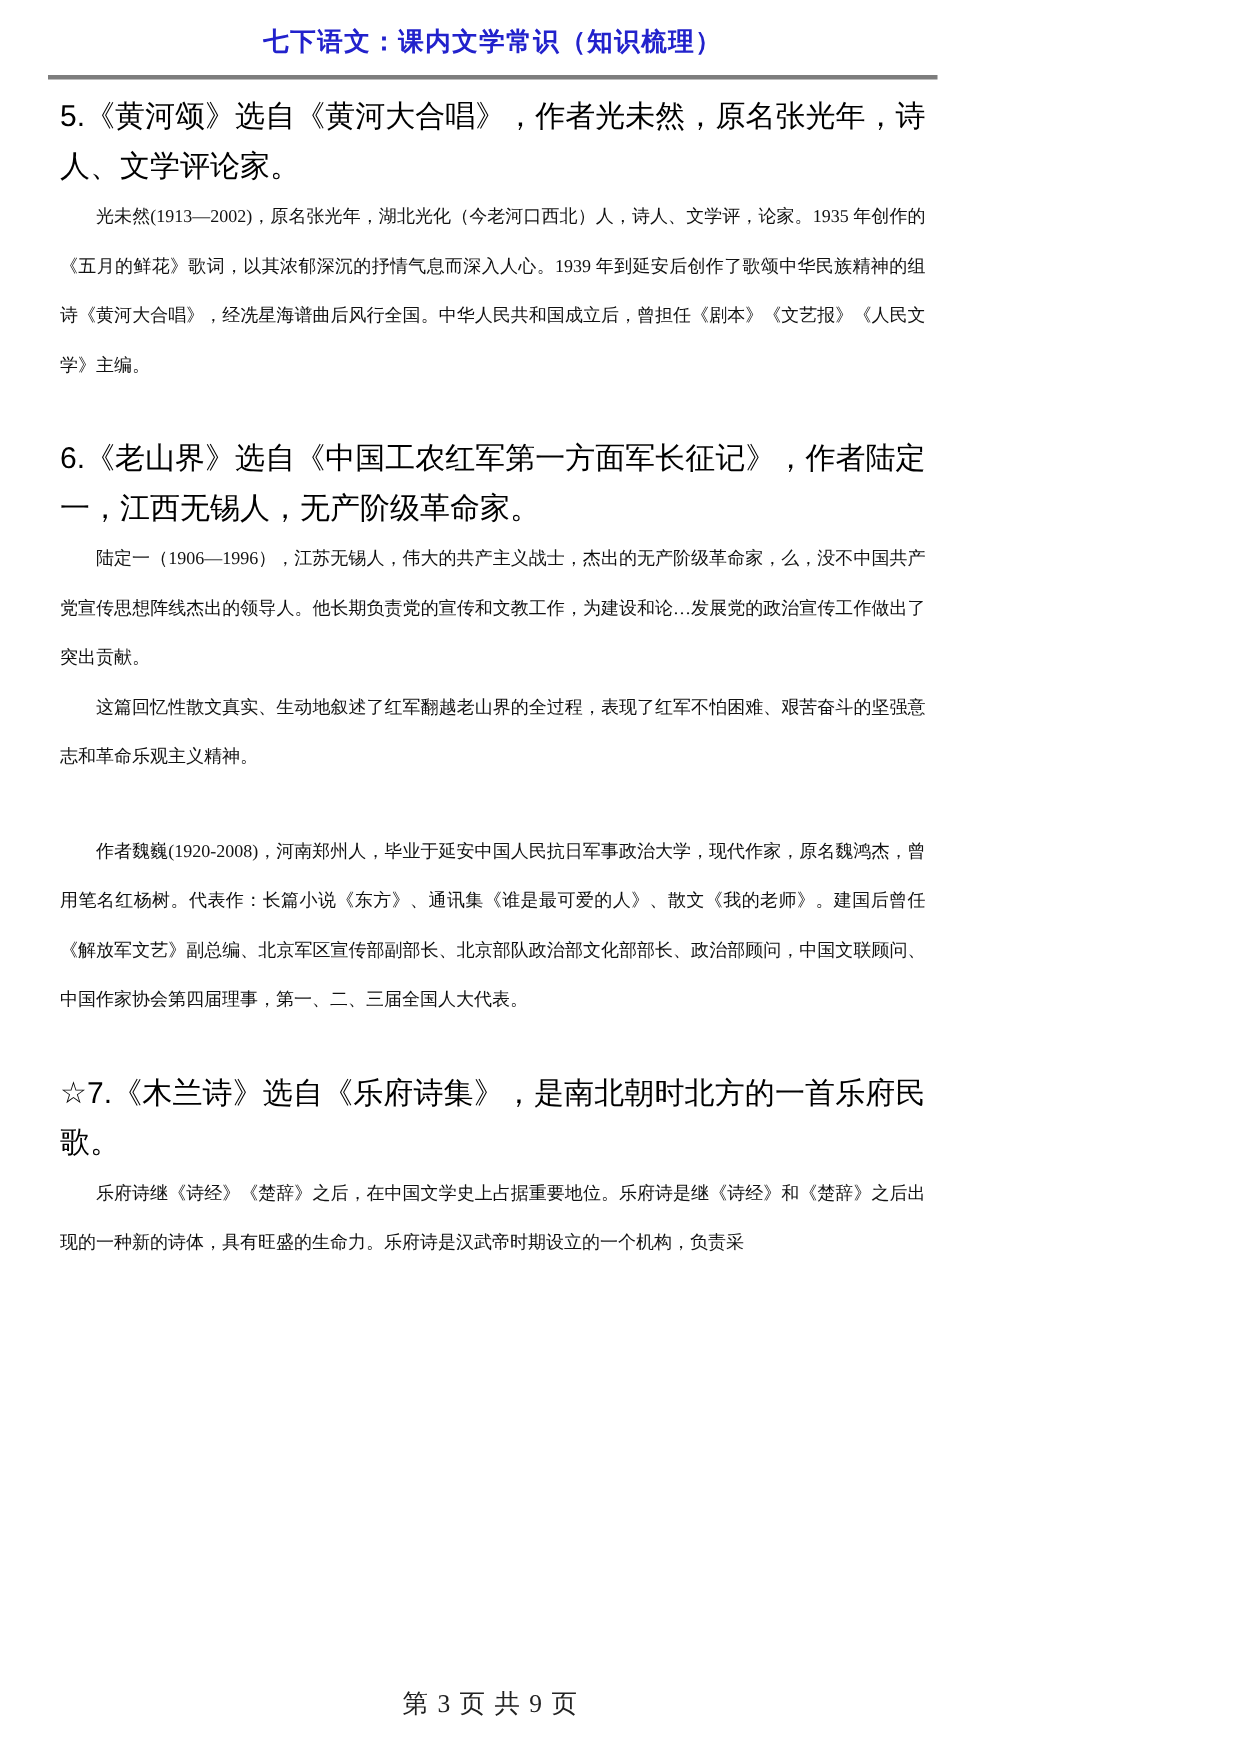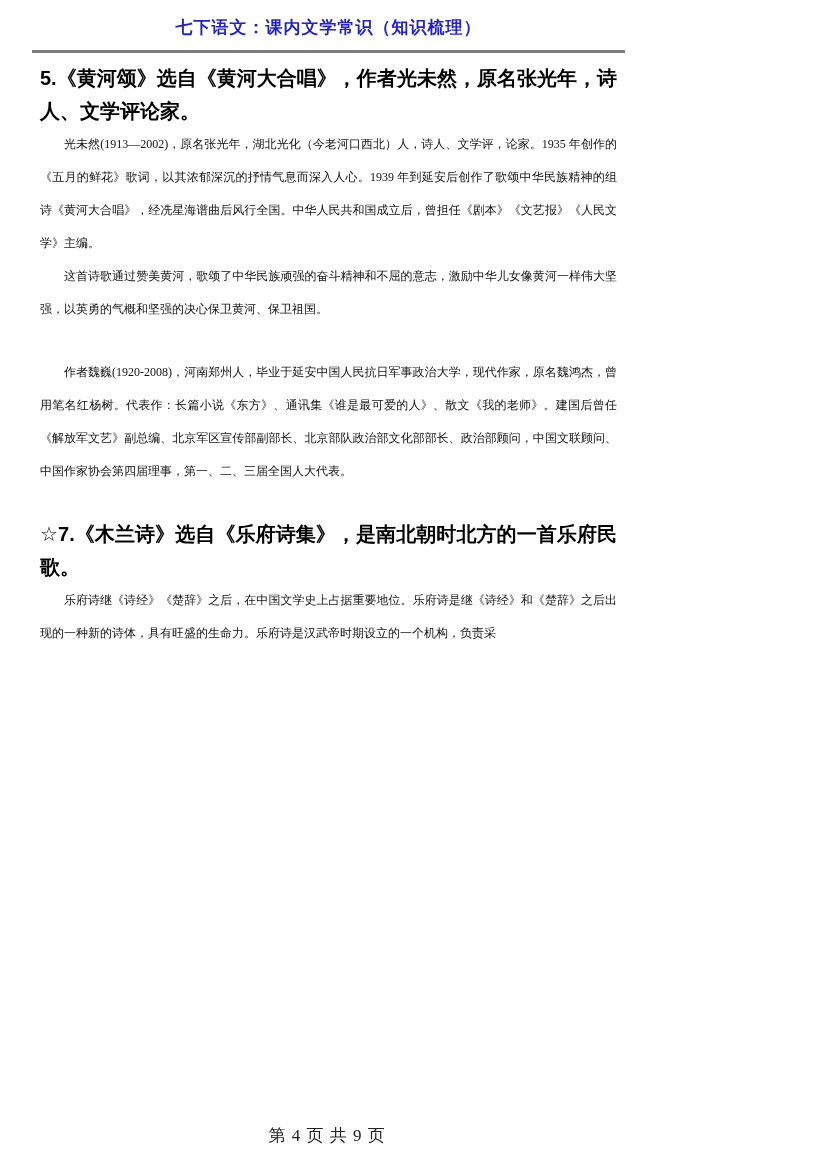--- a/index.html
+++ b/index.html
@@ -38,21 +38,21 @@
   }
   .section {
     margin-top: 30px;
   }
   .section.first {
     margin-top: 9px;
   }
   .section-heading {
     margin: 0;
     font-family: "Liberation Sans", "DejaVu Sans", sans-serif;
-    font-weight: bold;
+    font-weight: normal;
     font-size: 20px;
     line-height: 33px;
     text-align: justify;
     color: #000000;
   }
   .section-paragraph {
     margin: 0;
     font-size: 12px;
     line-height: 33px;
     text-indent: 2em;
@@ -75,29 +75,33 @@
 
 <div class="page">
 
   <div class="doc-title">七下语文：课内文学常识（知识梳理）</div>
 
   <hr class="header-rule">
 
   <div class="section first">
     <h2 class="section-heading">5.《黄河颂》选自《黄河大合唱》，作者光未然，原名张光年，诗人、文学评论家。</h2>
     <p class="section-paragraph">光未然(1913—2002)，原名张光年，湖北光化（今老河口西北）人，诗人、文学评，论家。1935 年创作的《五月的鲜花》歌词，以其浓郁深沉的抒情气息而深入人心。1939 年到延安后创作了歌颂中华民族精神的组诗《黄河大合唱》，经冼星海谱曲后风行全国。中华人民共和国成立后，曾担任《剧本》《文艺报》《人民文学》主编。</p>
-    <p class="section-paragraph">这首诗歌通过赞美黄河，歌颂了中华民族顽强的奋斗精神和不屈的意志，激励中华儿女像黄河一样伟大坚强，以英勇的气概和坚强的决心保卫黄河、保卫祖国。</p>
   </div>
 
+  <div class="section">
+    <h2 class="section-heading">6.《老山界》选自《中国工农红军第一方面军长征记》，作者陆定一，江西无锡人，无产阶级革命家。</h2>
+    <p class="section-paragraph">陆定一（1906—1996），江苏无锡人，伟大的共产主义战士，杰出的无产阶级革命家，么，没不中国共产党宣传思想阵线杰出的领导人。他长期负责党的宣传和文教工作，为建设和论…发展党的政治宣传工作做出了突出贡献。</p>
+    <p class="section-paragraph">这篇回忆性散文真实、生动地叙述了红军翻越老山界的全过程，表现了红军不怕困难、艰苦奋斗的坚强意志和革命乐观主义精神。</p>
+  </div>
 
   <div class="section">
     <p class="section-paragraph">作者魏巍(1920-2008)，河南郑州人，毕业于延安中国人民抗日军事政治大学，现代作家，原名魏鸿杰，曾用笔名红杨树。代表作：长篇小说《东方》、通讯集《谁是最可爱的人》、散文《我的老师》。建国后曾任《解放军文艺》副总编、北京军区宣传部副部长、北京部队政治部文化部部长、政治部顾问，中国文联顾问、中国作家协会第四届理事，第一、二、三届全国人大代表。</p>
   </div>
 
 
   <div class="section">
     <h2 class="section-heading">☆7.《木兰诗》选自《乐府诗集》，是南北朝时北方的一首乐府民歌。</h2>
     <p class="section-paragraph">乐府诗继《诗经》《楚辞》之后，在中国文学史上占据重要地位。乐府诗是继《诗经》和《楚辞》之后出现的一种新的诗体，具有旺盛的生命力。乐府诗是汉武帝时期设立的一个机构，负责采</p>
   </div>
 
-  <div class="page-footer">第 4 页 共 9 页</div>
+  <div class="page-footer">第 3 页 共 9 页</div>
 
 </div>
 
 </body></html>

